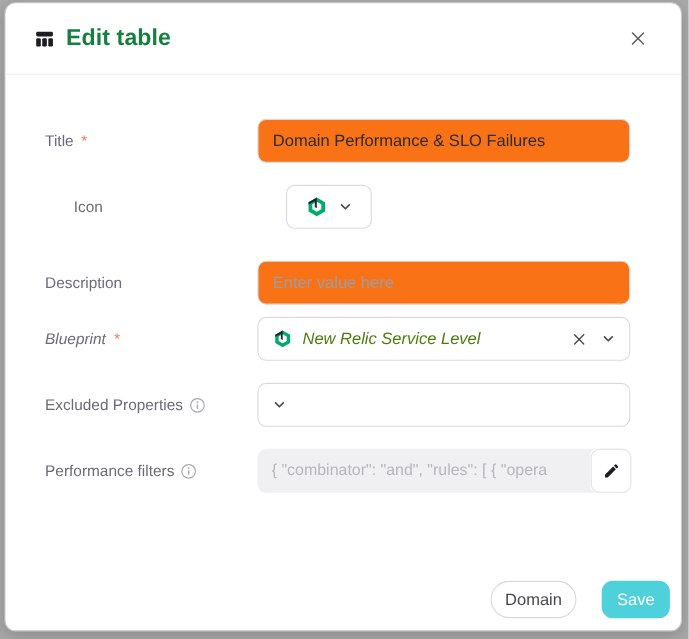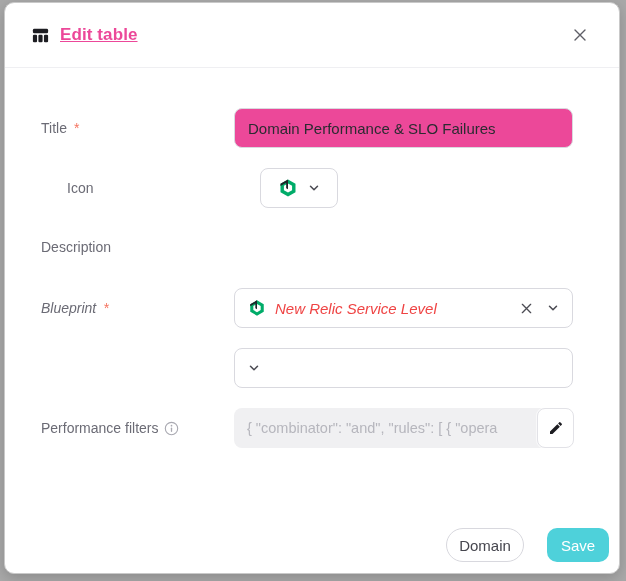--- a/index.html
+++ b/index.html
@@ -11,49 +11,49 @@
     overflow:hidden;
   }
   .modal {
     position:absolute; left:4px; top:2px; width:616px; height:572px;
     background:#ffffff; border:1px solid #c9c9c9; border-radius:10px;
     box-shadow:0 4px 14px rgba(0,0,0,.18);
   }
   
   .modal-header { position:absolute; left:0; top:0; right:0; height:64px; }
   .header-inner { display:flex; align-items:center; height:100%; padding-left:26px; gap:10px; }
-  .modal-title { font-size:17px; font-weight:700; color:#ec4899; letter-spacing:.1px;text-decoration:underline; }
+  .modal-title { font-size:21px; font-weight:700; color:#15803d; letter-spacing:.1px; }
   .close-btn {
     position:absolute; right:28px; top:21px; width:22px; height:22px;
     display:flex; align-items:center; justify-content:center; cursor:pointer;
   }
   .divider { position:absolute; left:0; right:0; top:64px; height:1px; background:#efeff2; }
   
   .row { position:absolute; left:0; right:0; height:40px; }
   .row-label {
     position:absolute; left:36px; top:0; height:40px; display:flex; align-items:center;
     font-size:14px; color:#6b6b75; gap:6px;
   }
   .req { color:#f5735f; font-size:14px; margin-left:1px; }
   .control { position:absolute; left:229px; top:0; width:339px; height:40px; }
   .text-input {
     width:100%; height:40px; border:1px solid #d9d9df; border-radius:8px;
-    padding:0 13px; font-size:15px; color:#2b2b31; background:#ec4899; outline:none;
+    padding:0 13px; font-size:15px; color:#2b2b31; background:#f97316; outline:none;
     font-family:"Liberation Sans", sans-serif;
   }
   .text-input::placeholder { color:#9c9ca4; }
   .icon-select {
     width:78px; height:40px; border:1px solid #d9d9df; border-radius:8px; background:#fff;
     display:flex; align-items:center; justify-content:center; gap:10px; cursor:pointer;
   }
   .select-box {
     width:100%; height:40px; border:1px solid #d9d9df; border-radius:8px; background:#fff;
     display:flex; align-items:center; padding:0 13px; gap:9px; cursor:pointer;
   }
-  .select-text { font-size:15px; color:#ef4444; flex:1 1 auto; white-space:nowrap; overflow:hidden; }
+  .select-text { font-size:15px; color:#4d7c0f; flex:1 1 auto; white-space:nowrap; overflow:hidden; }
   .select-actions { display:flex; align-items:center; gap:14px; }
   .filters-preview {
     width:100%; height:40px; background:#f0f0f2; border-radius:8px;
     display:flex; align-items:center; padding:0 44px 0 13px;
     font-size:14.5px; color:#b6b6bd; white-space:nowrap; overflow:hidden;
   }
   .edit-btn {
     position:absolute; right:-1px; top:0; width:37px; height:40px;
     background:#fff; border:1px solid #e2e2e7; border-radius:8px;
     display:flex; align-items:center; justify-content:center; cursor:pointer;
@@ -123,24 +123,27 @@
         </span>
         <span>
           <svg width="12" height="12" viewBox="0 0 12 12">
             <path d="M2.5 4.2 L6 7.8 L9.5 4.2" stroke="#4b4b53" stroke-width="1.5" fill="none" stroke-linecap="round" stroke-linejoin="round"></path>
           </svg>
         </span>
       </div>
     </div>
   </div>
 
-  <div class="row" style="top:224px;">
+  <div class="row" style="top:234px;">
     <div class="row-label">
         <span>Description</span>
       </div>
+    <div class="control">
+      <input class="text-input" type="text" placeholder="Enter value here" style="">
+    </div>
   </div>
 
   <div class="row" style="top:285px;font-style:italic;">
     <div class="row-label">
       <span>Blueprint</span>
         <span class="req">*</span>
     </div>
     <div class="control">
       <div class="select-box">
         <span>
@@ -160,20 +163,30 @@
             <svg width="12" height="12" viewBox="0 0 12 12">
               <path d="M2.5 4.2 L6 7.8 L9.5 4.2" stroke="#4b4b53" stroke-width="1.5" fill="none" stroke-linecap="round" stroke-linejoin="round"></path>
             </svg>
           </span>
         </span>
       </div>
     </div>
   </div>
 
   <div class="row" style="top:345px;">
+    <div class="row-label">
+      <span>Excluded Properties</span>
+      <span>
+        <svg width="15" height="15" viewBox="0 0 16 16">
+          <circle cx="8" cy="8" r="6.6" fill="none" stroke="#a9a9b1" stroke-width="1.2"></circle>
+          <circle cx="8" cy="5" r="0.9" fill="#a9a9b1"></circle>
+          <rect x="7.3" y="7" width="1.4" height="4.6" rx="0.7" fill="#a9a9b1"></rect>
+        </svg>
+      </span>
+    </div>
     <div class="control">
       <div class="select-box">
         <span class="select-actions">
           <span>
             <svg width="12" height="12" viewBox="0 0 12 12">
               <path d="M2.5 4.2 L6 7.8 L9.5 4.2" stroke="#4b4b53" stroke-width="1.5" fill="none" stroke-linecap="round" stroke-linejoin="round"></path>
             </svg>
           </span>
         </span>
       </div>

